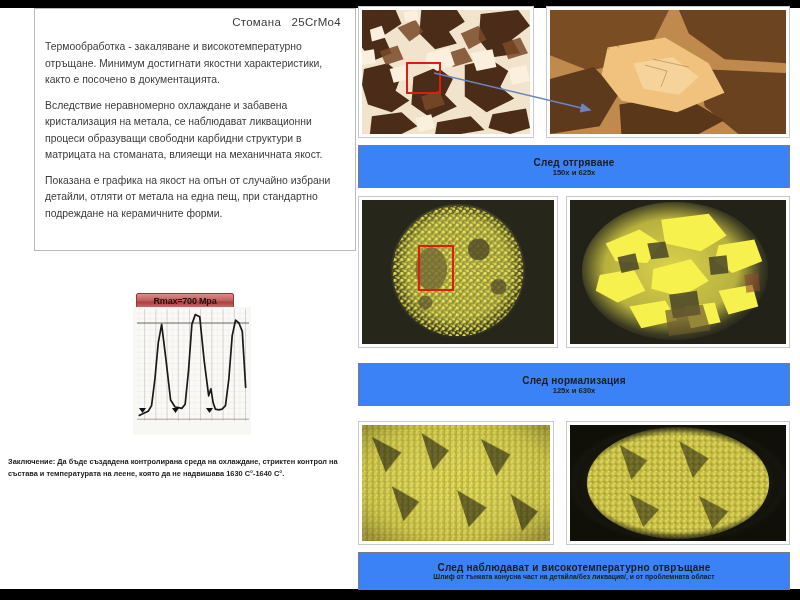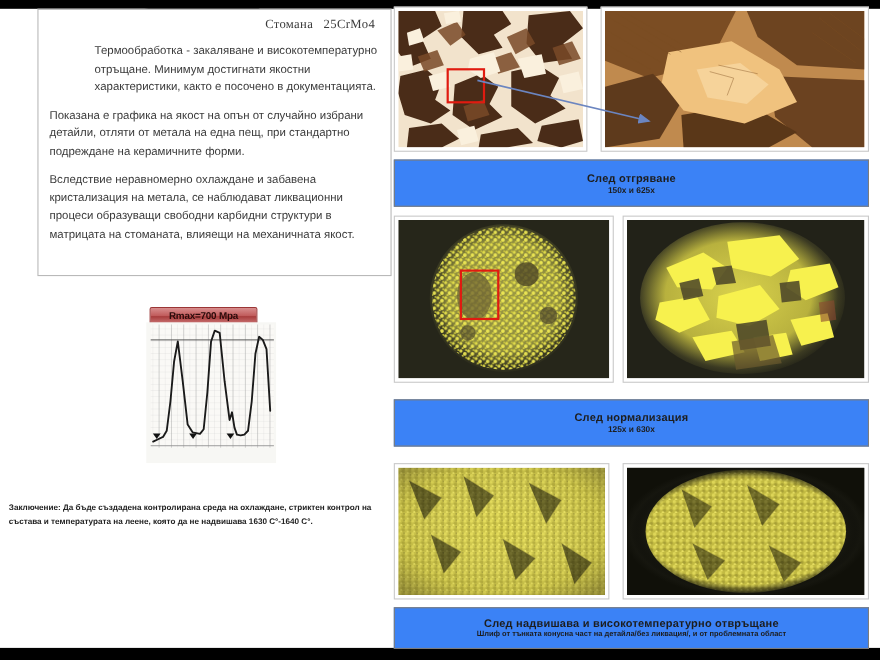--- a/index.html
+++ b/index.html
@@ -31,33 +31,33 @@
   .blob-dot{position:absolute;left:226px;top:17px;width:3px;height:2px;background:#444;}
 
   
   .text-card{
     position:absolute;left:34px;top:8px;width:322px;height:243px;
     border:1px solid #b9b9b9;background:#fff;box-sizing:border-box;
     padding:4px 10px 0 10px;
   }
   .steel-label{
     text-align:right;font-size:11.5px;color:#3a3a3a;letter-spacing:.3px;
-    margin:3px 4px 0 0;white-space:pre;font-family:Liberation Serif, serif;
+    margin:3px 4px 0 0;white-space:pre;
   }
   .para{
     font-size:10.4px;line-height:16.5px;color:#3b3b3b;margin:9px 0 0 0;
   }
-  .para.first{margin-top:11px;margin-left:41px;}
+  .para.first{margin-top:11px;}
   .headline{
     font-size:13px;line-height:18px;color:#2f2f2f;margin:12px 0 0 0;
   }
 
   
   .chart-wrap{
-    position:absolute;left:126px;top:277px;width:128px;height:148px;text-decoration:underline;
+    position:absolute;left:126px;top:291px;width:128px;height:148px;text-decoration:underline;
   }
   .rmax-badge{
     position:absolute;left:10px;top:2px;width:96px;height:15px;
     background:linear-gradient(180deg,#d88e8e 0%,#c05a5a 48%,#a83d3d 52%,#cf7b7b 100%);
     border:1px solid #9a3636;border-radius:2px;
     color:#2a0a0a;font-size:9px;font-weight:bold;line-height:15px;text-align:center;
     letter-spacing:-.2px;
   }
   .graph-paper{
     position:absolute;left:7px;top:16px;width:118px;height:128px;
@@ -115,22 +115,22 @@
 
   <div class="bar-top"></div>
   <div class="bar-bottom"></div>
   <div class="blob"></div>
   <div class="blob2"></div>
   <div class="blob-dot"></div>
 
   <div class="text-card">
     <div class="steel-label">Стомана   25CrMo4</div>
     <p class="para first">Термообработка - закаляване и високотемпературно отръщане. Минимум  достигнати якостни характеристики, както е посочено в документацията.</p>
+    <p class="para">Вследствие неравномерно охлаждане и забавена кристализация на метала, се наблюдават ликвационни процеси образуващи свободни карбидни структури в матрицата на стоманата, влияещи на механичната якост.</p>
     <p class="para">Показана е графика на якост на опън от случайно избрани детайли, отляти от метала на една пещ, при стандартно  подреждане на керамичните форми.</p>
-    <p class="para">Вследствие неравномерно охлаждане и забавена кристализация на метала, се наблюдават ликвационни процеси образуващи свободни карбидни структури в матрицата на стоманата, влияещи на механичната якост.</p>
   </div>
 
   <div class="chart-wrap">
     <div class="rmax-badge">Rmax=700 Mpa</div>
     <div class="graph-paper">
       <svg class="chart-svg" width="118" height="128" viewBox="0 0 118 128">
         <defs>
           <pattern id="grid-fine" width="5.6" height="5.6" patternUnits="userSpaceOnUse">
             <path d="M5.6 0 L0 0 0 5.6" fill="none" stroke="#cfcfcf" stroke-width="0.35"></path>
           </pattern>
@@ -371,17 +371,17 @@
           <path d="M50,20 L78,36 L62,56"></path>
             <path d="M110,16 L140,34 L124,54"></path>
           <path d="M60,70 L90,86 L74,104"></path>
             <path d="M130,72 L160,88 L144,106"></path>
         </g>
       </svg>
     </div>
   </div>
 
   <div class="rc caption" id="cap-quenching">
-    <div class="cap-title">След надвишава и високотемпературно отвръщане</div>
+    <div class="cap-title">След наблюдават и високотемпературно отвръщане</div>
     <div class="cap-sub small">Шлиф от тънката конусна част на детайла/без  ликвация/,  и от проблемната област</div>
   </div>
 
 </div>
 
 </body></html>

